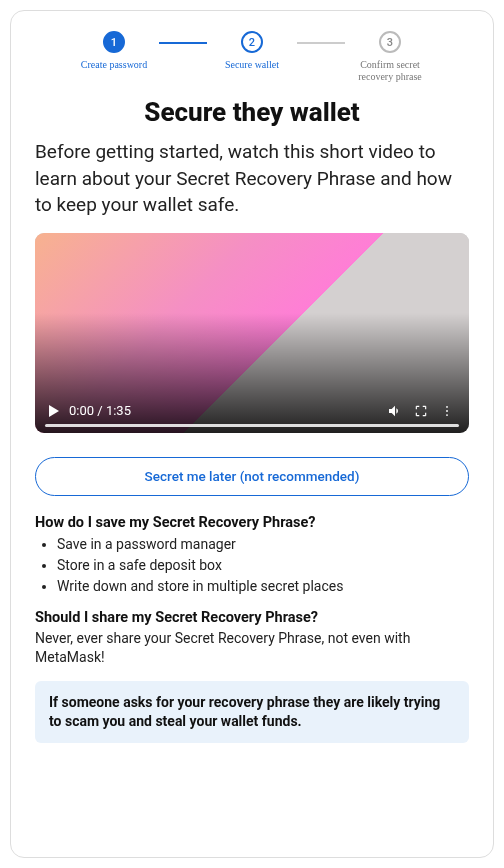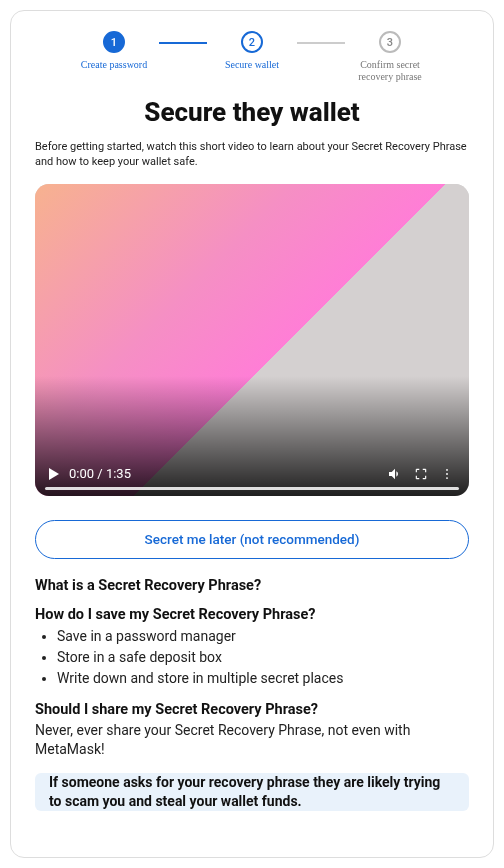--- a/index.html
+++ b/index.html
@@ -72,30 +72,30 @@
   .connector.active { background: #1769d6; }
   .connector.muted { background: #ccc; }
   h1.title {
     text-align: center;
     font-size: 26px;
     font-weight: 800;
     color: #111;
     margin-bottom: 12px;
   }
   .intro {
-    font-size: 11px;
+    font-size: 19px;
     color: #222;
     line-height: 1.4;
     margin-bottom: 14px;
   }
   .video-frame {
     position: relative;
     width: 100%;
-    height: 312px;
-    border-radius: 14px;
+    height: 200px;
+    border-radius: 9px;
     overflow: hidden;
     background: #ccc;
   }
   .video-thumb {
     position: absolute;
     inset: 0;
     background: linear-gradient(135deg, #f7b28f 0%, #f58fc4 35%, #ff7ed6 55%, #d4d0d0 55%, #d4d0d0 100%);
   }
   .video-fade {
     position: absolute;
@@ -162,21 +162,21 @@
     margin-bottom: 3px;
     color:#111;
   }
   .faq p { line-height:1.35; }
   .faq ul { margin: 2px 0 0 22px; }
   .faq li { line-height:1.5; }
   .warning {
     margin-top: 14px;
     background: #e9f2fb;
     border-radius: 6px;
-    padding: 0 14px;
+    padding: 12px 14px;
     font-size: 14px;
     font-weight: 700;
     color:#111;
     line-height:1.35;
   }
 </style>
 </head>
 <body>
 
 <div class="card">
@@ -228,21 +228,20 @@
       </div>
     </div>
     <div class="progress-line"></div>
   </div>
 
   <div class="actions">
     <div class="btn btn-outline">Secret me later (not recommended)</div>
   </div>
 
   <div class="faq">
-    <h3>What is a Secret Recovery Phrase?</h3>
 
     <h3>How do I save my Secret Recovery Phrase?</h3>
     <ul>
       <li>Save in a password manager</li>
       <li>Store in a safe deposit box</li>
       <li>Write down and store in multiple secret places</li>
     </ul>
 
     <h3>Should I share my Secret Recovery Phrase?</h3>
     <p>Never, ever share your Secret Recovery Phrase, not even with MetaMask!</p>

